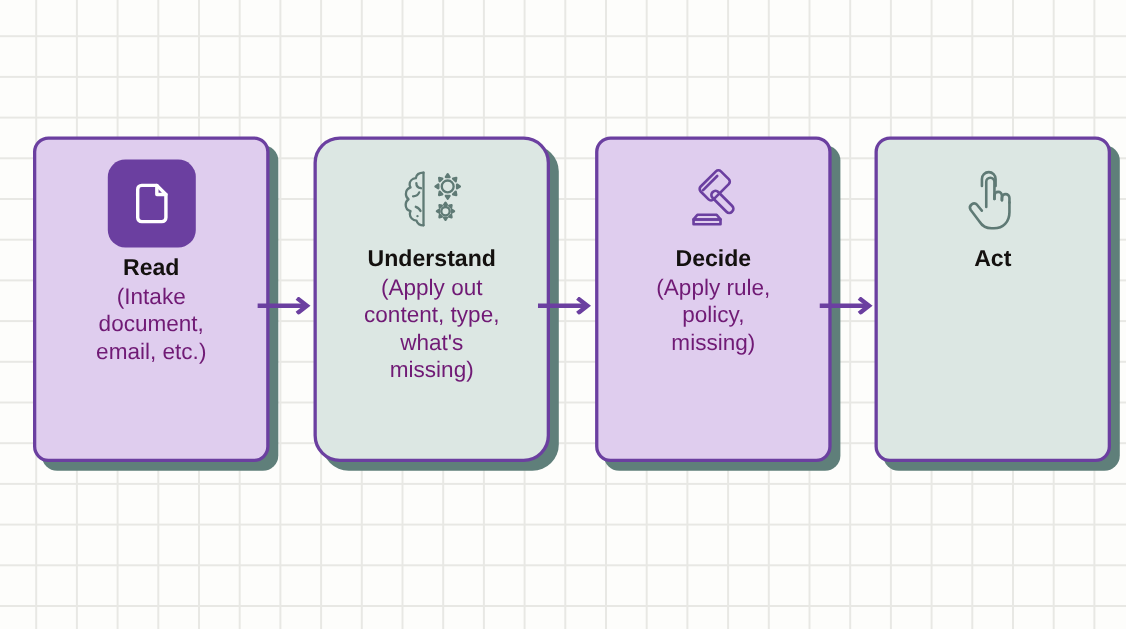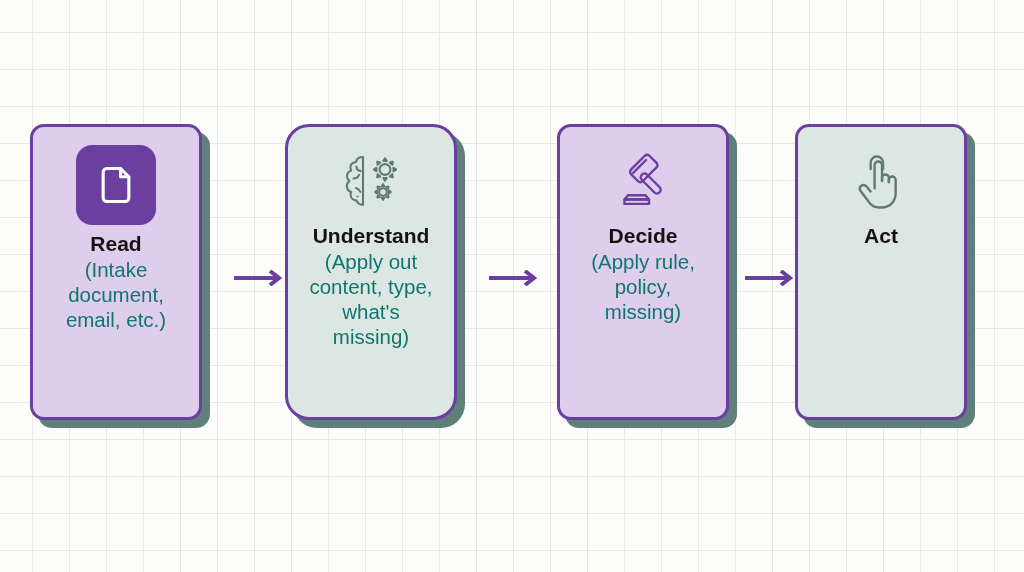--- a/index.html
+++ b/index.html
@@ -23,37 +23,37 @@
       linear-gradient(to right, #E8E8E4 1.4px, transparent 1.4px),
       linear-gradient(to bottom, #E8E8E4 1.4px, transparent 1.4px);
     background-size: 37px 37px;
     background-position: 32px 32px;
     overflow: hidden;
   }
 
   .card {
     position: absolute;
     top: 124px;
-    width: 172px;
+    width: 215px;
     height: 296px;
     box-sizing: border-box;
     border: 3px solid #6B3FA0;
     border-radius: 14px;
     box-shadow: 8px 8px 0 0 #5F7F7A;
     display: flex;
     flex-direction: column;
     align-items: center;
     padding-top: 18px;
   }
   .card.purple { background-color: #DFCDEE; }
   .card.sage   { background-color: #DCE7E3; }
 
   #card-read      { left: 30px;  }
   #card-understand{ left: 285px; border-radius: 24px; }
-  #card-decide    { left: 557px; }
+  #card-decide    { left: 541px; }
   #card-act       { left: 795px; }
 
   .icon-badge {
     width: 80px;
     height: 80px;
     border-radius: 16px;
     background-color: #6B3FA0;
     display: flex;
     align-items: center;
     justify-content: center;
@@ -71,21 +71,21 @@
   .card-title {
     font-size: 21px;
     font-weight: bold;
     color: #14110F;
     line-height: 26px;
     text-align: center;
   }
   .card-desc {
     font-size: 20.5px;
     font-weight: normal;
-    color: #0f766e;
+    color: #701a75;
     line-height: 25px;
     text-align: center;
     padding: 0 6px;
     white-space: pre-line;
   }
 
   .arrow {
     position: absolute;
     top: 270px;
     width: 52px;

